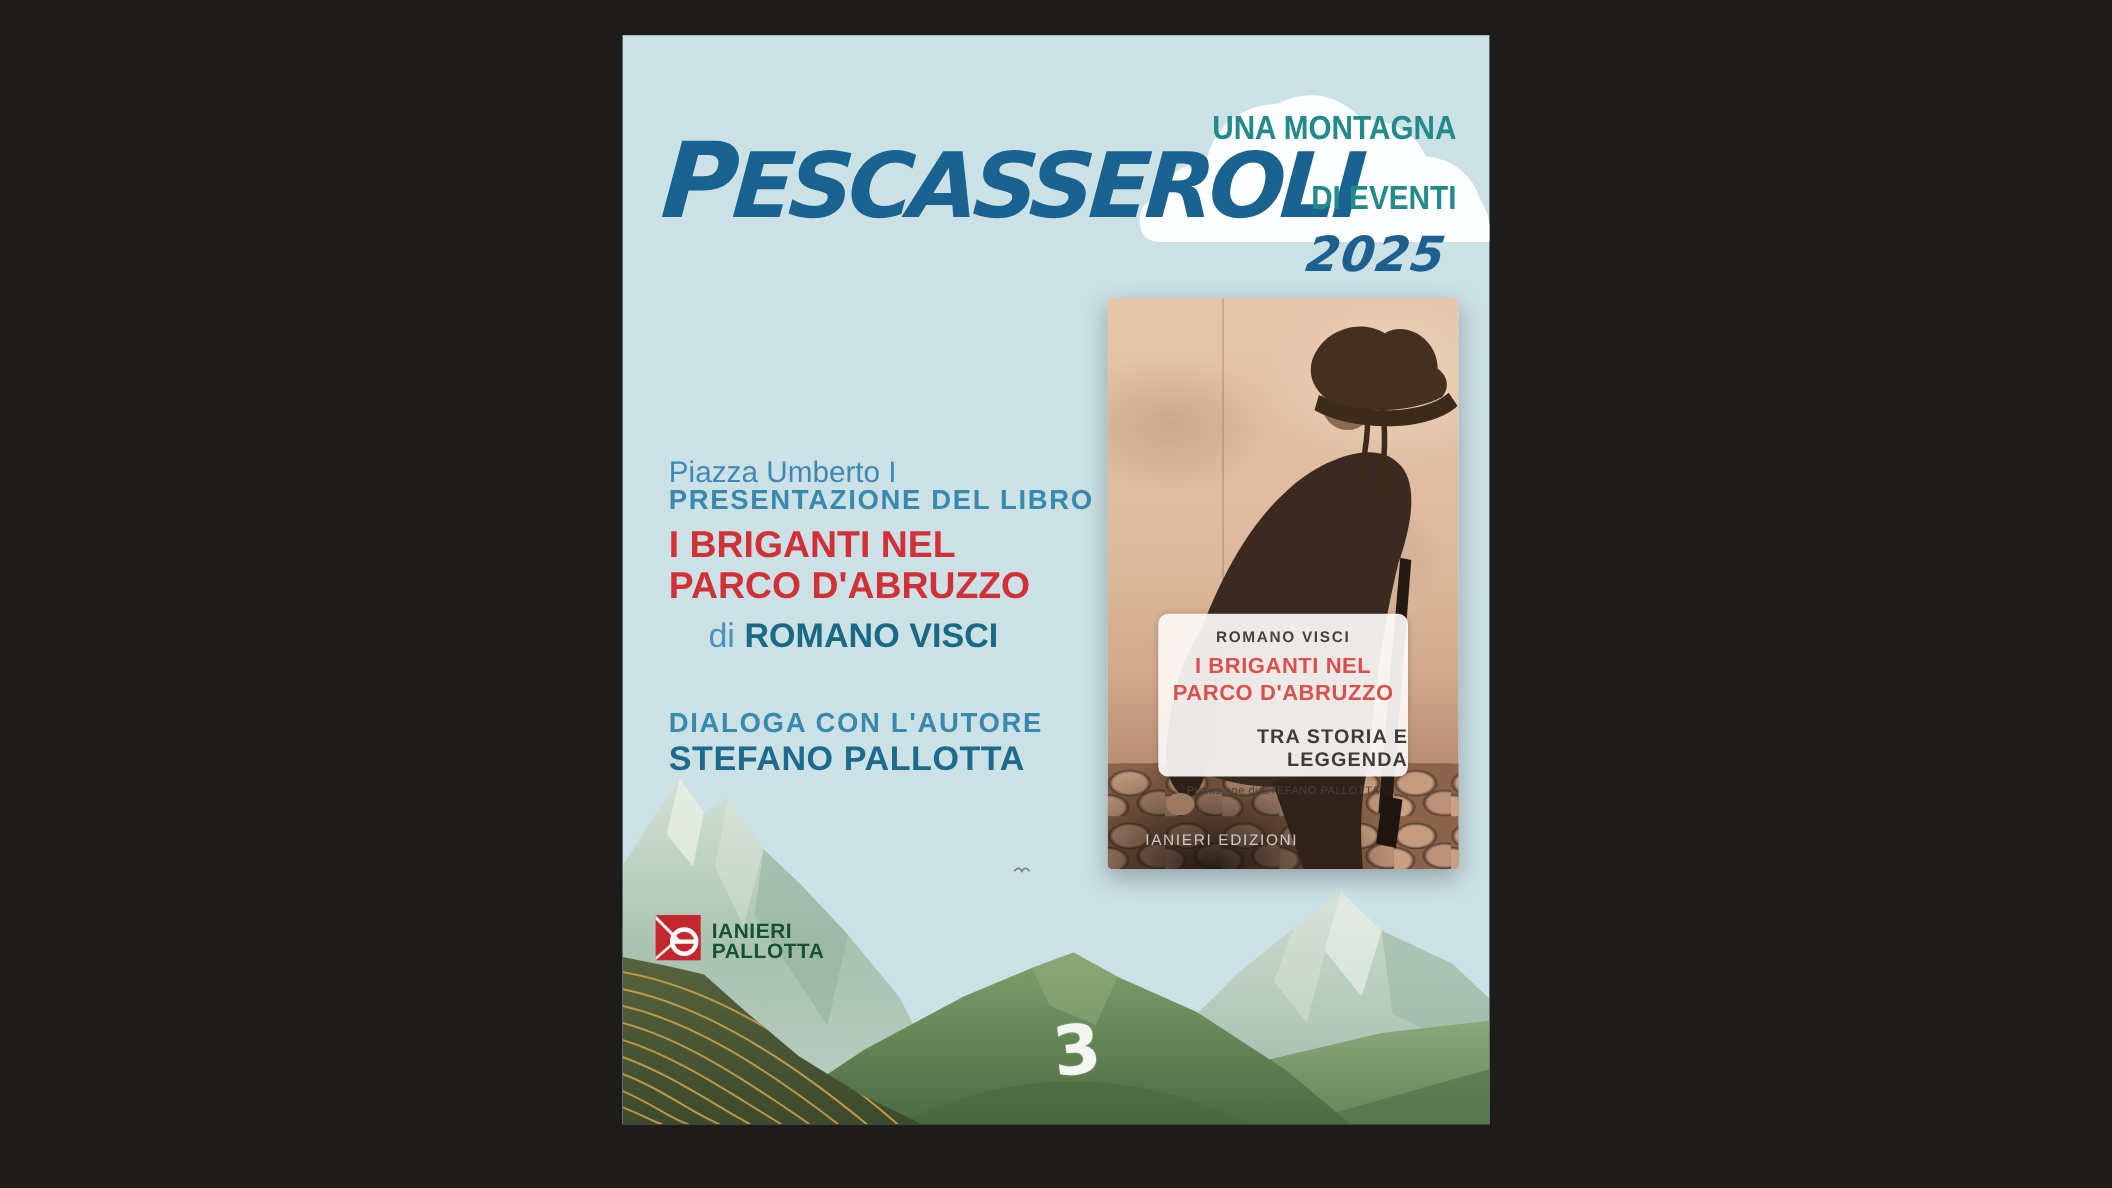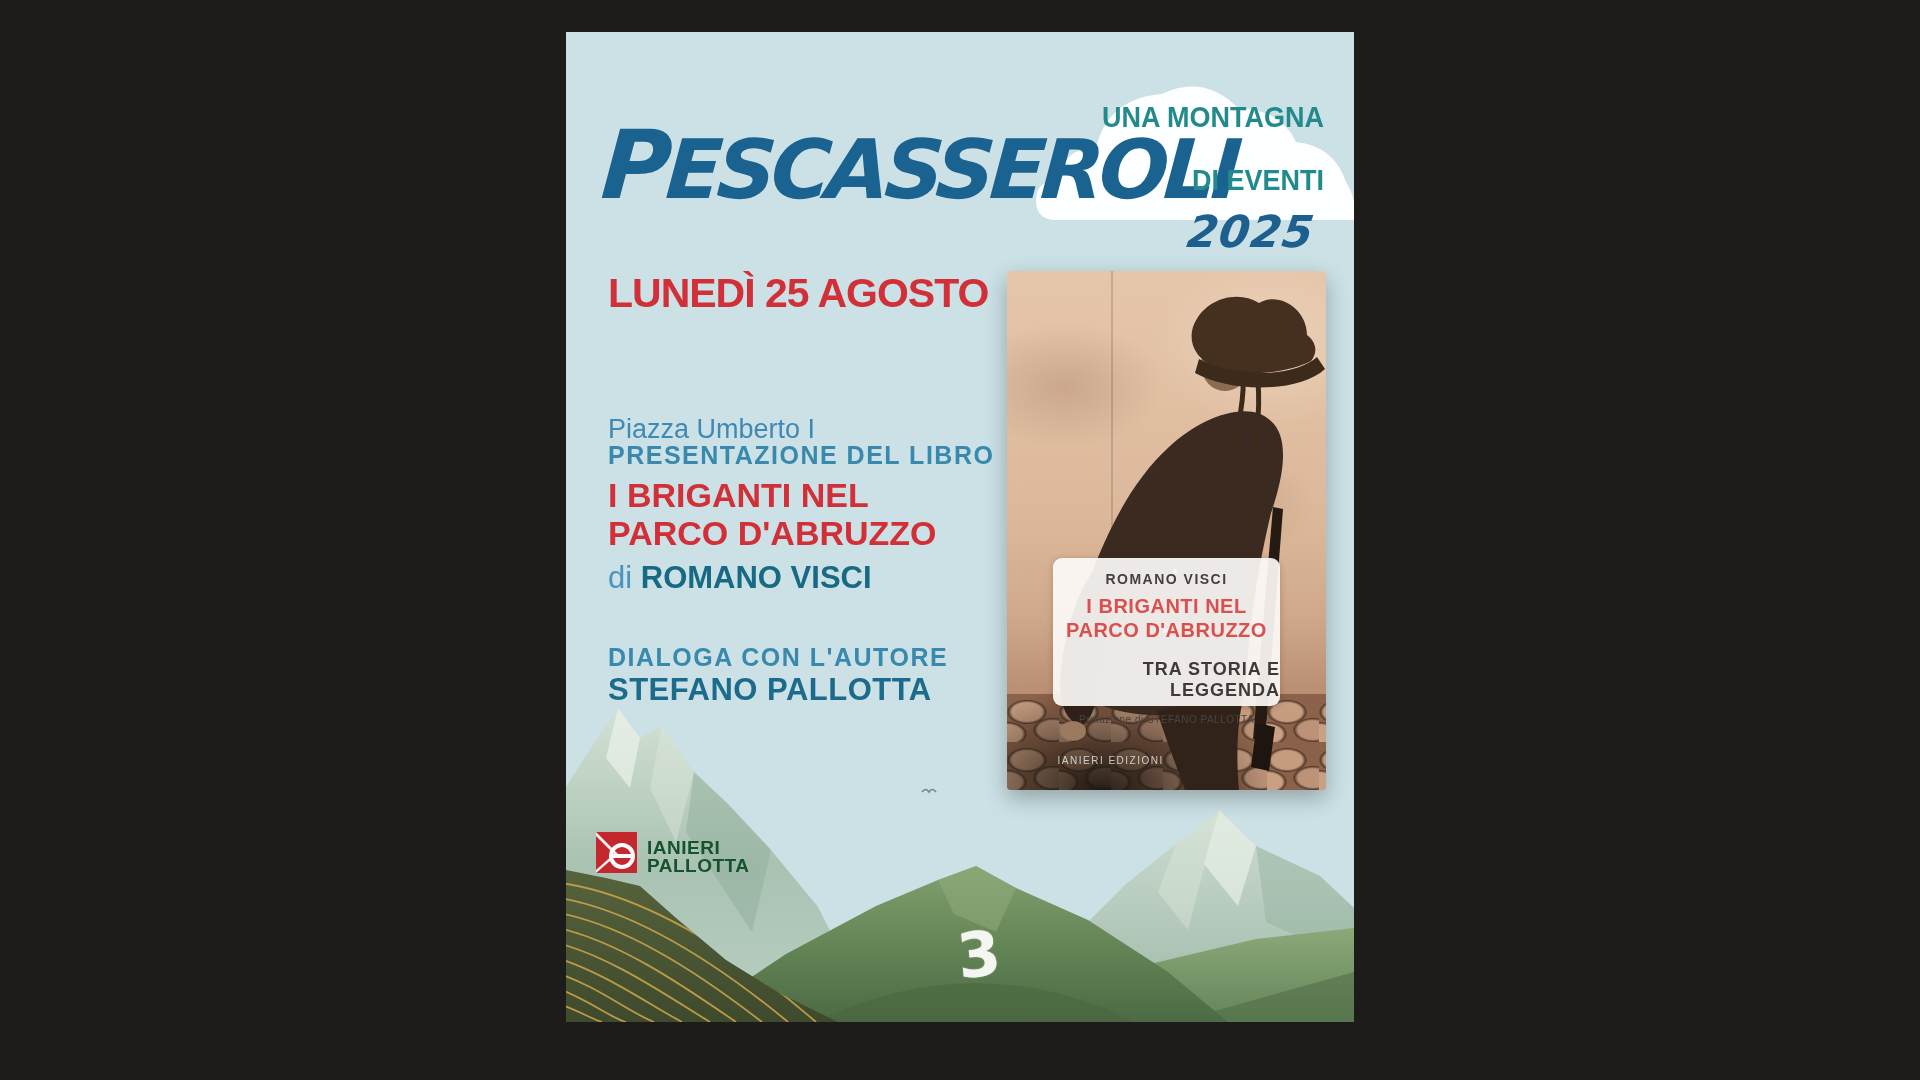--- a/index.html
+++ b/index.html
@@ -29,21 +29,21 @@
     letter-spacing:-1px;white-space:nowrap;}
   .time-line{top:286px;font-weight:bold;font-size:41px;letter-spacing:-1px;white-space:nowrap;}
   .time-line .t-label{color:#195d80;}
   .time-line .t-value{color:#d23038;}
   .loc-line{top:338px;font-size:27px;color:#4089b4;margin-top:44px;}
   .kicker{font-size:25px;font-weight:bold;letter-spacing:1.5px;color:#3889ad;}
   .kicker1{top:409px;}
   .bt1{top:444px;}
   .bt2{top:482px;}
   .booktitle{font-weight:bold;font-size:34px;color:#d23038;letter-spacing:0px;white-space:nowrap;}
-  .byline{top:528px;font-size:31px;white-space:nowrap;}
+  .byline{top:528px;font-size:31px;white-space:nowrap;margin-left:36px;}
   .byline .by-prefix{color:#4b93bc;}
   .byline .by-name{color:#186a84;font-weight:bold;}
   .kicker2{top:611px;}
   .moderator{top:640px;font-weight:bold;font-size:31px;color:#1c6b8c;letter-spacing:.5px;}
   
   .cover{position:absolute;left:441px;top:239px;width:319px;height:519px;z-index:3;
     border-radius:4px;overflow:hidden;box-shadow:0 8px 22px rgba(0,0,0,.28);
     background:
       linear-gradient(90deg, rgba(96,66,48,.22) 0 2px, transparent 2px) 104px 0/319px 100% no-repeat,
       radial-gradient(140px 90px at 18% 22%, rgba(133,95,72,.25), transparent 70%),
@@ -61,21 +61,21 @@
   .figure-svg{position:absolute;inset:0;}
   .cover-panel{position:absolute;left:46px;top:287px;width:227px;height:148px;
     background:rgba(252,250,247,.92);border-radius:9px;text-align:center;
     box-shadow:0 1px 6px rgba(60,40,20,.25);}
   .cp-author{margin-top:13px;font-size:14px;font-weight:bold;letter-spacing:1.5px;color:#45403d;}
   .cp-title{margin-top:7px;font-size:20px;font-weight:bold;line-height:1.2;color:#d9514f;
     letter-spacing:.5px;}
   .cp-sub{margin-top:17px;font-size:18px;font-weight:bold;letter-spacing:1px;color:#3f3a38;text-align:right;}
   .cp-preface{margin-top:13px;font-size:10px;color:#4a423e;letter-spacing:.5px;}
   .cover-imprint{position:absolute;left:0;top:484px;width:65%;text-align:center;
-    font-size:10px;letter-spacing:1.5px;color:rgba(255,255,255,.72);}
+    font-size:14px;letter-spacing:1.5px;color:rgba(255,255,255,.72);}
   
   .mountains{position:absolute;left:0;top:660px;width:788px;height:330px;z-index:2;}
   
   .pub-logo{position:absolute;left:28px;top:798px;z-index:4;display:flex;align-items:flex-start;}
   .pub-icon{width:45px;height:45px;flex:0 0 auto;}
   .pub-text{margin-left:8px;margin-top:9px;font-size:19px;font-weight:bold;
     color:#14532d;line-height:.95;letter-spacing:.5px;}
   
   .page-num{position:absolute;left:378px;top:886px;width:70px;z-index:4;text-align:center;
     font-family:"DejaVu Sans",sans-serif;font-weight:bold;font-size:62px;color:#f4f7f1;
@@ -92,21 +92,20 @@
         Q74,8 128,4 Q170,-16 204,18 Q248,20 262,52 Q300,56 312,92 Q322,108 322,130 Z"></path>
     </svg>
 
     <div class="title">PESCASSEROLI</div>
     <div class="banner">
       <div class="b-line">UNA MONTAGNA</div>
       <div class="b-line b-line2">DI EVENTI</div>
       <div class="b-year">2025</div>
     </div>
 
-    <div class="col date-line">LUNEDÌ 25 AGOSTO</div>
     <div class="col loc-line">Piazza Umberto I</div>
 
     <div class="col kicker kicker1">PRESENTAZIONE DEL LIBRO</div>
     <div class="col booktitle bt1">I BRIGANTI NEL</div>
     <div class="col booktitle bt2">PARCO D'ABRUZZO</div>
     <div class="col byline">
       <span class="by-prefix">di</span>
       <span class="by-name">ROMANO VISCI</span>
     </div>
 

